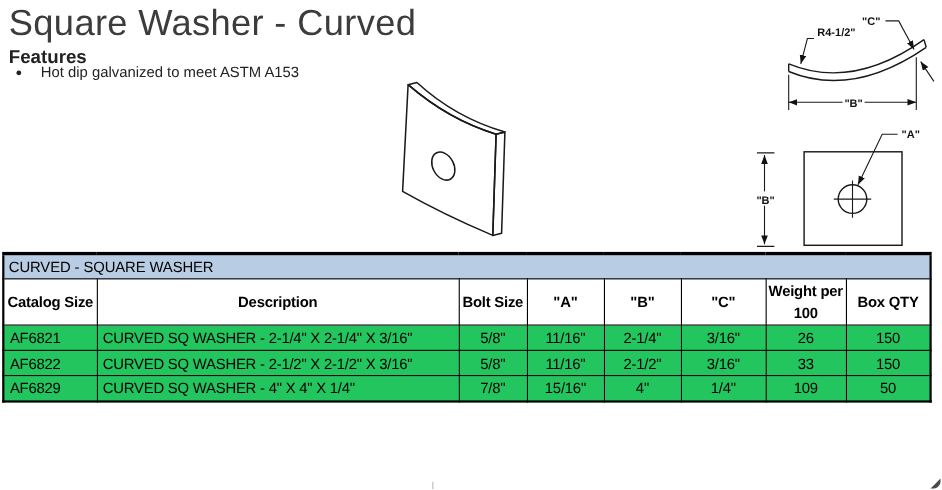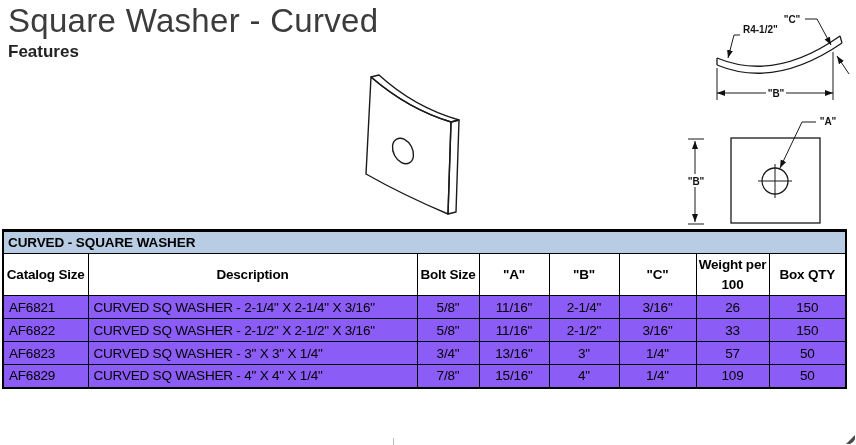--- a/index.html
+++ b/index.html
@@ -24,44 +24,47 @@
   .dwg { position:absolute; }
   
   .tbl-wrap { position:absolute; left:2px; top:229px; width:845px; }
   table.product {
     border-collapse:collapse; width:845px; table-layout:fixed;
     font-size:13.5px; letter-spacing:-0.2px;
   }
   table.product, table.product th, table.product td { border:1px solid #000; }
   table.product { border:2px solid #000; border-top:3px solid #000; }
   th.band {
-    background:#B8CCE4; text-align:left; font-size:13.5px; font-weight:bold;
+    background:#B8CCE4; text-align:left; font-size:13.5px; font-weight:normal;
     height:23px; padding:1px 4px 1px 4px; letter-spacing:-0.1px;
   }
   th.colhead {
     background:#fff; font-weight:bold; font-size:13.5px; text-align:center;
     height:42px; line-height:1.45; padding:1px 2px; letter-spacing:-0.2px;
   }
-  td { height:23px; text-align:center; background:#8b5cf6; padding:0 2px; }
+  td { height:23px; text-align:center; background:#22c55e; padding:0 2px; }
   td.cat  { text-align:left; padding-left:5px; }
   td.desc { text-align:left; padding-left:5px; }
   
   .corner-mark {
     position:absolute; left:846px; top:435px; width:0; height:0;
     border-left:9px solid transparent; border-bottom:9px solid #4a4a4a;
   }
   .stub-line { position:absolute; left:393px; top:438px; width:1px; height:7px; background:#b9b9b9; }
 </style>
 </head>
 <body>
 
 <div class="page">
 
   <h1 class="title">Square Washer - Curved</h1>
   <div class="features-heading">Features</div>
+  <div class="feature-item">
+    <span class="bullet">●</span><span>Hot dip galvanized to meet ASTM A153</span>
+  </div>
 
   <svg class="dwg" style="left:348px; top:62px;" width="120" height="165" viewBox="0 0 120 165">
     <g fill="none" stroke="#1a1a1a" stroke-width="1.4" stroke-linejoin="round">
 
       <path d="M23,15 L31,13 Q66,45 111,58 L103,60 Q60,47 23,15 Z"></path>
 
       <path d="M103,60 L111,58 L108,150 L100,152 Z"></path>
 
       <path d="M23,15 Q60,47 103,60 L100,152 Q55,133 18,112 Z"></path>
 
@@ -167,30 +170,20 @@
             <td class="cat">AF6822</td>
             <td class="desc">CURVED SQ WASHER - 2-1/2" X 2-1/2" X 3/16"</td>
             <td>5/8"</td>
             <td>11/16"</td>
             <td>2-1/2"</td>
             <td>3/16"</td>
             <td>33</td>
             <td>150</td>
           </tr>
           <tr>
-            <td class="cat">AF6823</td>
-            <td class="desc">CURVED SQ WASHER - 3" X 3" X 1/4"</td>
-            <td>3/4"</td>
-            <td>13/16"</td>
-            <td>3"</td>
-            <td>1/4"</td>
-            <td>57</td>
-            <td>50</td>
-          </tr>
-          <tr>
             <td class="cat">AF6829</td>
             <td class="desc">CURVED SQ WASHER - 4" X 4" X 1/4"</td>
             <td>7/8"</td>
             <td>15/16"</td>
             <td>4"</td>
             <td>1/4"</td>
             <td>109</td>
             <td>50</td>
           </tr>
         </tbody>

